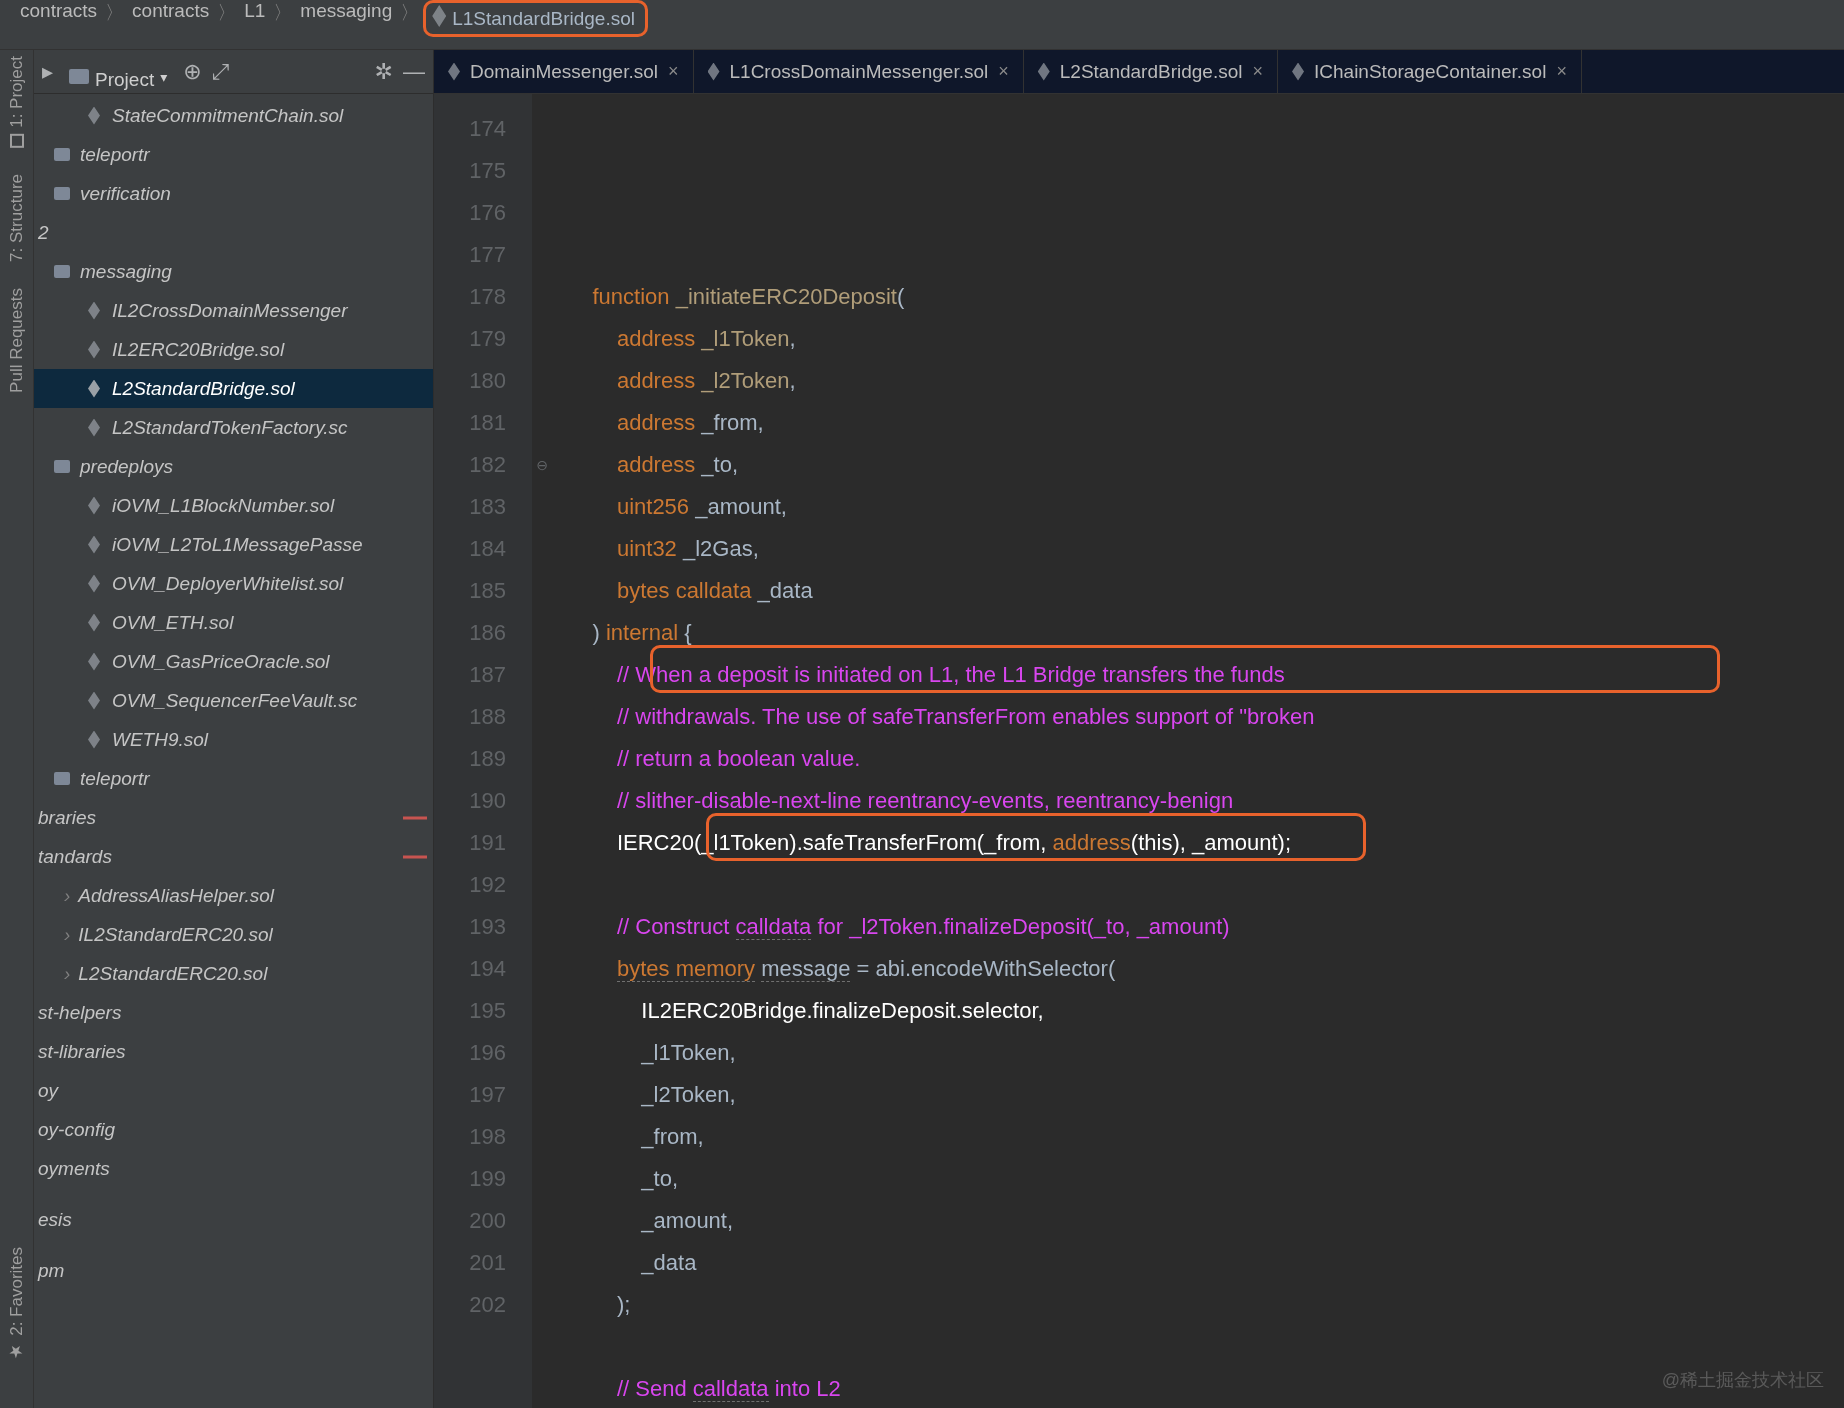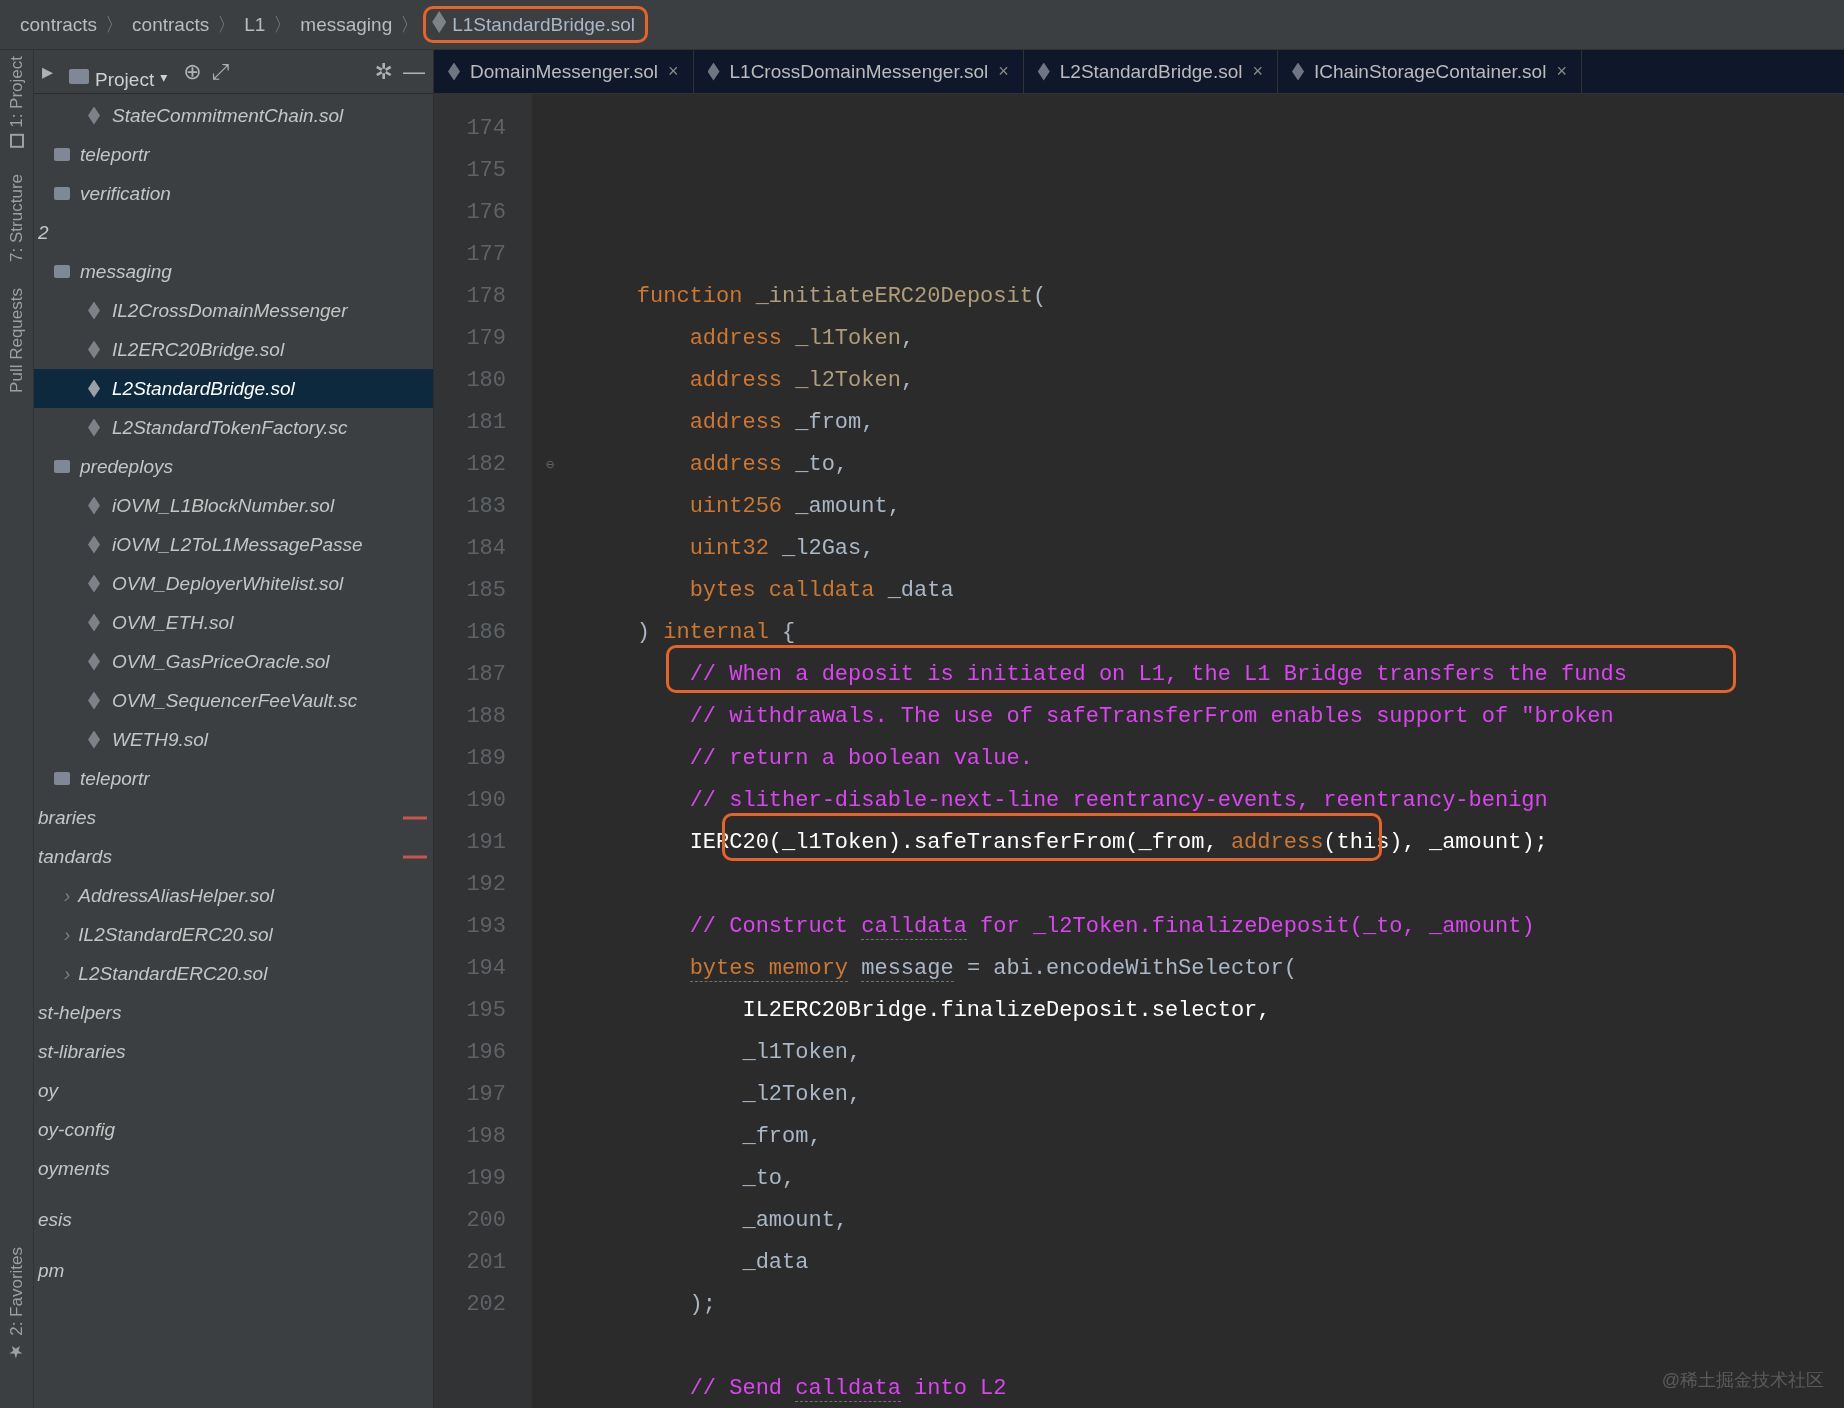--- a/index.html
+++ b/index.html
@@ -10,21 +10,21 @@
   font-size:19px;
   overflow:hidden;
   width:1844px;
   height:1408px;
 }
 
 .crumb-bar {
   height:50px;
   background:#3c3f41;
   display:flex;
-  align-items:center;
+  align-items:flex-start;
   padding:0 12px;
   border-bottom:1px solid #323232;
 }
 .crumb {
   color:#bbbbbb;
   padding:0 8px;
   cursor:pointer;
 }
 .crumb-sep { color:#808080; }
 .crumb-last {
@@ -145,21 +145,21 @@
 .tab {
   display:flex;align-items:center;
   padding:0 14px;
   gap:10px;
   color:#bbbbbb;
   border-right:1px solid #323232;
   cursor:pointer;
   white-space:nowrap;
 }
 .tab .close { color:#8a8a8a; font-size:18px; }
-.editor-body { flex:1; display:flex; overflow:hidden; font-family:Liberation Mono, monospace; font-size:22px; line-height:42px;gap:8px; }
+.editor-body { flex:1; display:flex; overflow:hidden; font-family:Liberation Sans, sans-serif; font-size:22px; line-height:42px; }
 .gutter {
   width:98px;
   background:#313335;
   text-align:right;
   color:#606366;
   padding:8px 26px 0 0;
   user-select:none;
 }
 .gutter div { height:42px; }
 .fold-strip { width:20px; background:#2b2b2b; padding-top:8px; }

